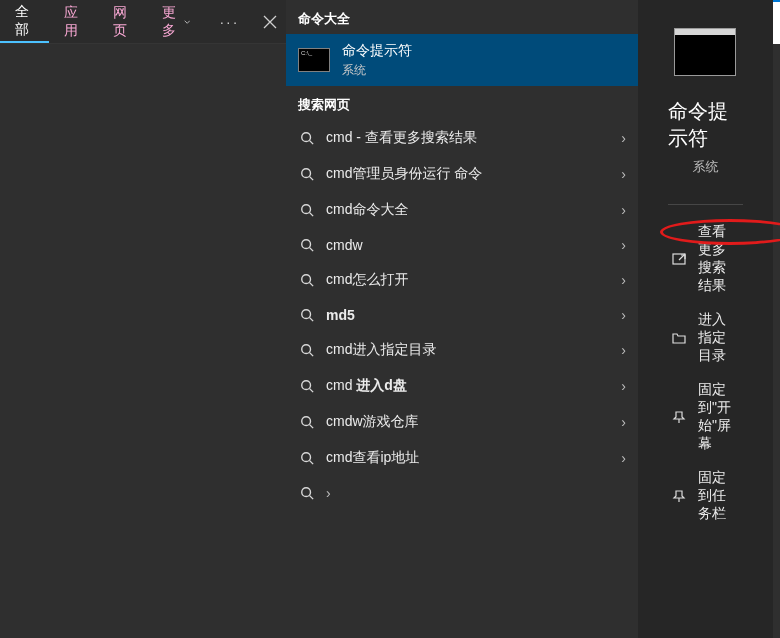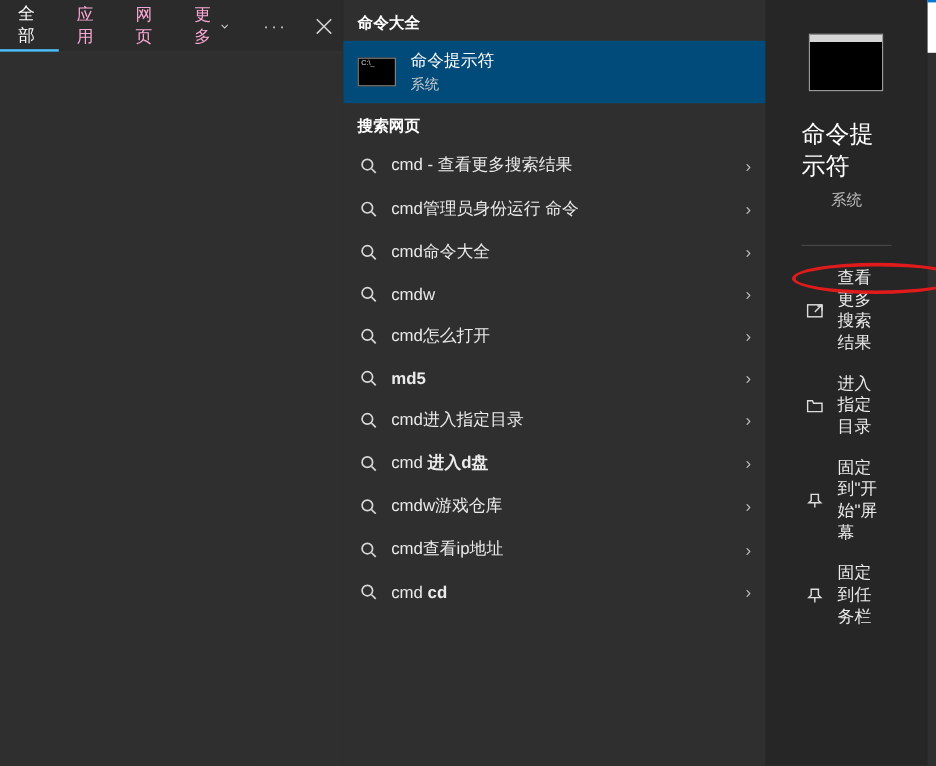--- a/index.html
+++ b/index.html
@@ -344,21 +344,20 @@
             <span class="label"><span>cmd</span><span>查看ip地址</span></span>
             <span class="chevron">›</span>
           </div>
           <div class="search-item">
             <span class="search-icon-left">
               <svg width="14" height="14" viewBox="0 0 16 16">
                 <circle cx="7" cy="7" r="5" stroke="#d8d8d8" stroke-width="1.6" fill="none"></circle>
                 <path d="M11 11 L15 15" stroke="#d8d8d8" stroke-width="1.6"></path>
               </svg>
             </span>
-            <span class="label"><span>cmd </span><b>cd</b></span>
             <span class="chevron">›</span>
           </div>
         </div>
     </div>
 
     <div class="right-panel">
       <div class="hero">
         <div class="hero-icon"></div>
         <div class="hero-title">命令提示符</div>
         <div class="hero-subtitle">系统</div>

